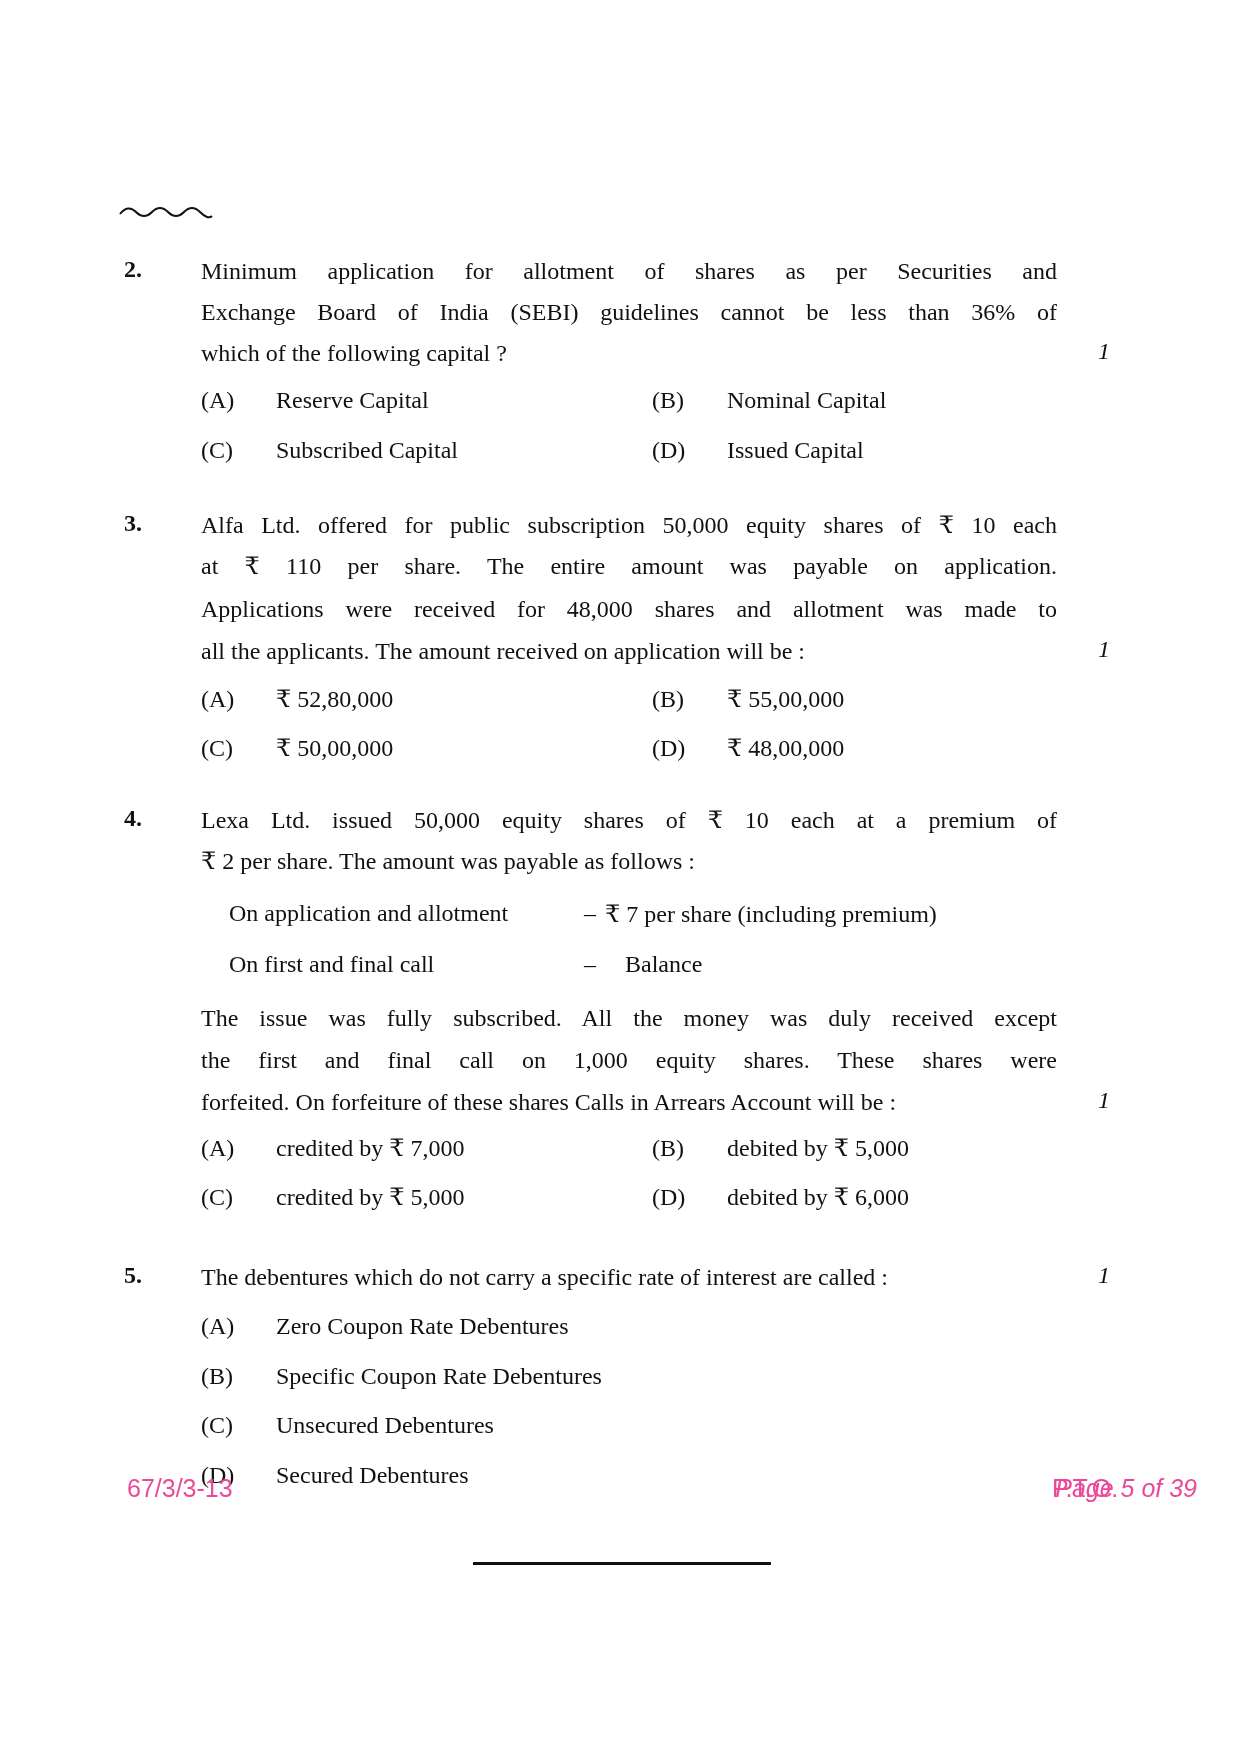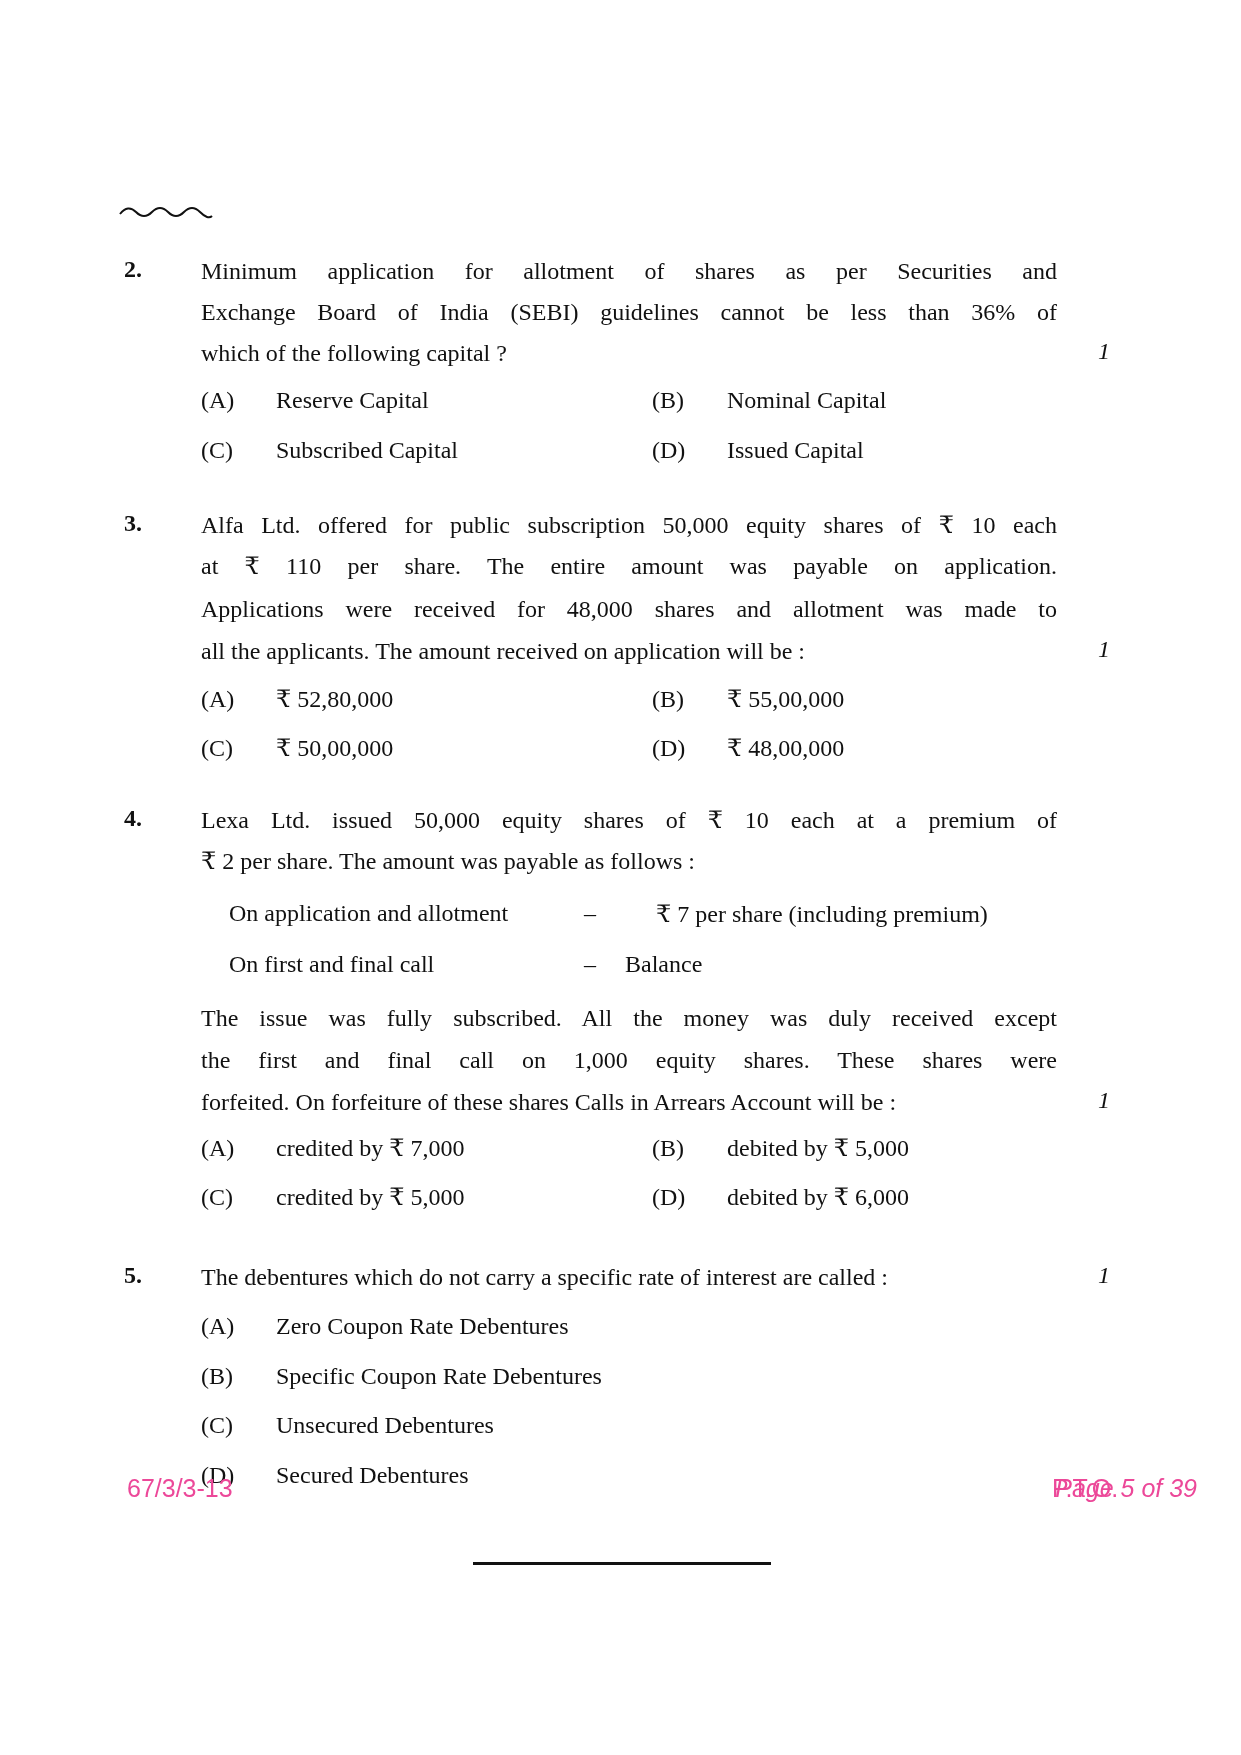--- a/index.html
+++ b/index.html
@@ -70,21 +70,21 @@
 </div>
 
 <div>
   <div class="qnum" style="top:805px">4.</div>
   <div class="line justify" style="top:805px">Lexa Ltd. issued 50,000 equity shares of ₹ 10 each at a premium of</div>
   <div class="line" style="top:846px">₹ 2 per share. The amount was payable as follows :</div>
 
   <div>
     <div class="pay" style="left:229px; top:900px">On application and allotment</div>
     <div class="pay" style="left:584px; top:900px">–</div>
-    <div class="pay" style="left:656px; top:900px">₹ 7 per share (including premium)</div>
+    <div class="pay" style="left:605px; top:900px">₹ 7 per share (including premium)</div>
     <div class="pay" style="left:229px; top:951px">On first and final call</div>
     <div class="pay" style="left:584px; top:951px">–</div>
     <div class="pay" style="left:625px; top:951px">Balance</div>
   </div>
 
   <div class="line justify" style="top:1003px">The issue was fully subscribed. All the money was duly received except</div>
   <div class="line justify" style="top:1045px">the first and final call on 1,000 equity shares. These shares were</div>
   <div class="line" style="top:1087px">forfeited. On forfeiture of these shares Calls in Arrears Account will be :</div>
   <div class="mark" style="top:1087px">1</div>
   <div class="opt optL" style="top:1134px"><span class="lbl">(A)</span><span>credited by ₹ 7,000</span></div>

